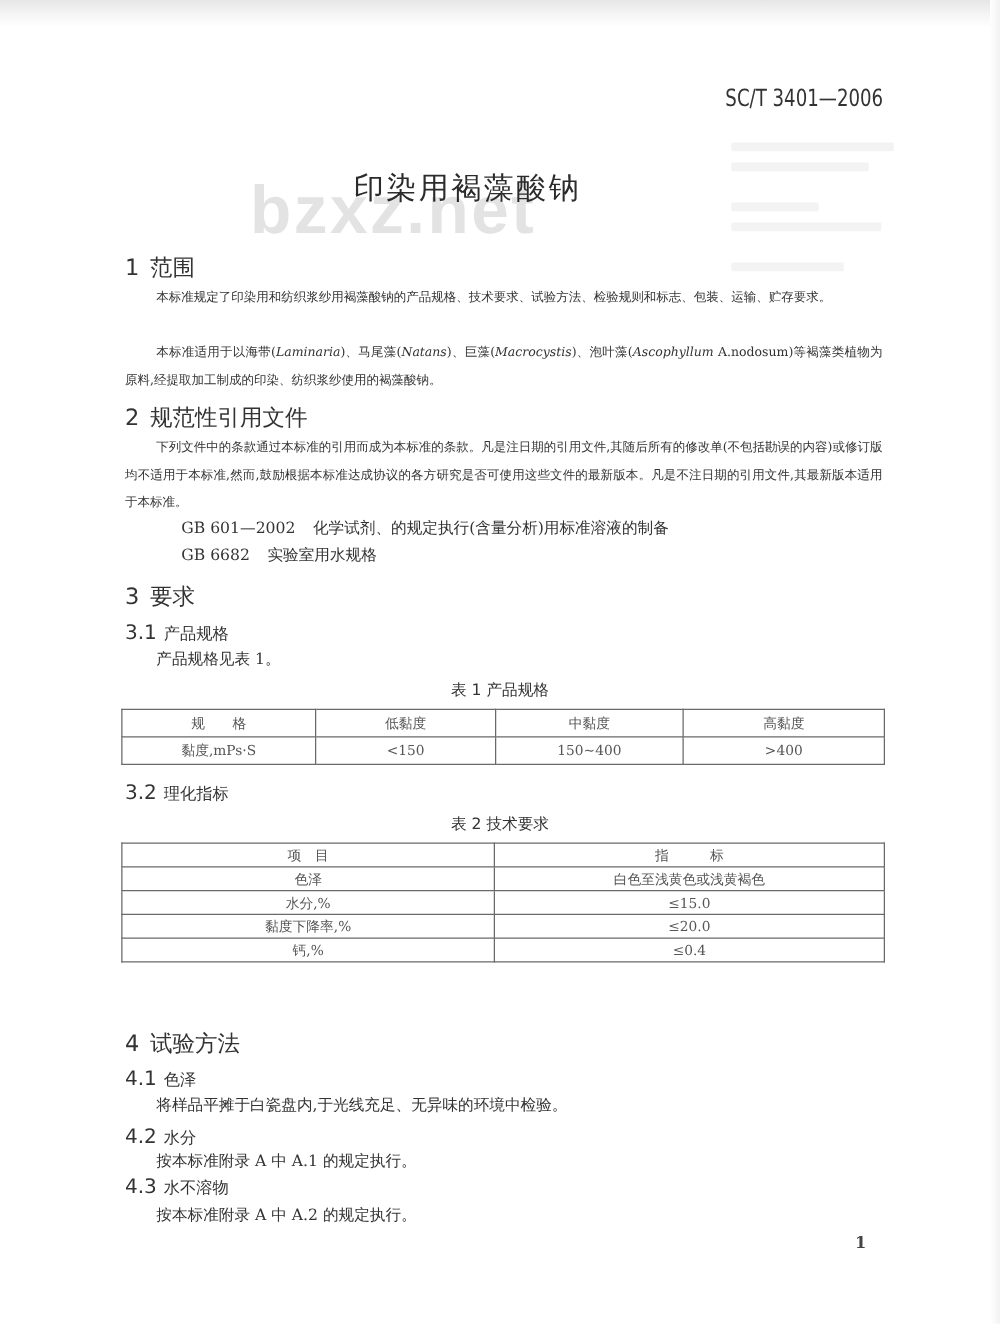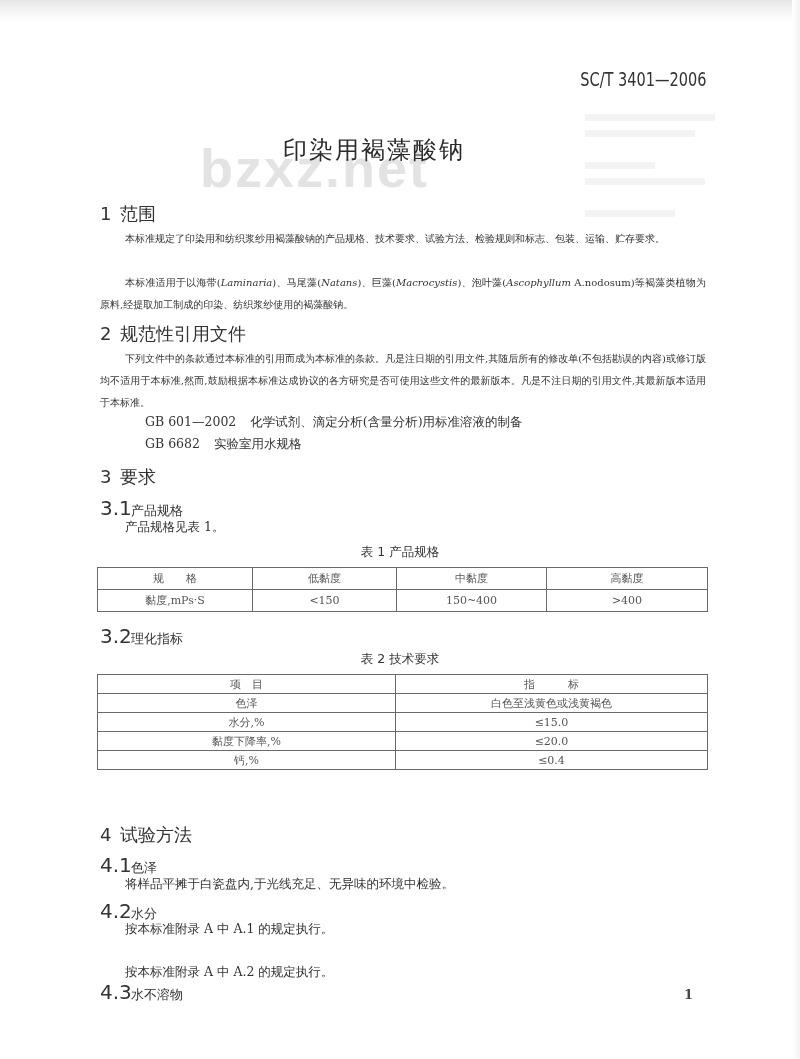--- a/index.html
+++ b/index.html
@@ -36,21 +36,21 @@
   }
   .h1 {
     position:absolute; left:100px;
     font-family:"DejaVu Sans", sans-serif; font-size:18px; color:#333;
   }
   .h1 .num { display:inline-block; width:20px; }
   .h2 {
     position:absolute; left:100px;
     font-family:"DejaVu Sans", sans-serif; font-size:13px; color:#333;
   }
-  .h2 .num { display:inline-block; width:31px; font-size:20px; }
+  .h2 .num { display:inline-block; width:31px; font-size:16px; }
   .para {
     position:absolute; left:100px; width:606px;
     font-size:10px; line-height:22px; text-align:justify;
     text-indent:25px; color:#333;
   }
   .para i { }
   .line {
     position:absolute; left:125px;
     font-size:12.5px; color:#333; white-space:nowrap;
   }
@@ -104,21 +104,21 @@
 <div class="para" style="top:228px">本标准规定了印染用和纺织浆纱用褐藻酸钠的产品规格、技术要求、试验方法、检验规则和标志、包装、运输、贮存要求。</div>
 <div class="para" style="top:272px">
   <span>本标准适用于以海带(</span><i>Laminaria</i><span>)、马尾藻(</span><i>Natans</i><span>)、巨藻(</span><i>Macrocystis</i><span>)、泡叶藻(</span><i>Ascophyllum</i><span> A.nodosum)等褐藻类植物为原料,经提取加工制成的印染、纺织浆纱使用的褐藻酸钠。</span>
 </div>
 
 <div class="h1" style="top:322px">
   <span class="num">2</span><span>规范性引用文件</span>
 </div>
 <div class="para" style="top:348px">下列文件中的条款通过本标准的引用而成为本标准的条款。凡是注日期的引用文件,其随后所有的修改单(不包括勘误的内容)或修订版均不适用于本标准,然而,鼓励根据本标准达成协议的各方研究是否可使用这些文件的最新版本。凡是不注日期的引用文件,其最新版本适用于本标准。</div>
 <div class="line" style="top:414px">
-  <span class="code">GB 601—2002</span><span>化学试剂、滴定分析(含量分析)用标准溶液的制备</span>
+  <span class="code">GB 601—2002</span><span>化学试剂、的规定执行(含量分析)用标准溶液的制备</span>
 </div>
 <div class="line" style="top:436px">
   <span class="code">GB 6682</span><span>实验室用水规格</span>
 </div>
 
 <div class="h1" style="top:465px">
   <span class="num">3</span><span>要求</span>
 </div>
 <div class="h2" style="top:496px">
   <span class="num">3.1</span><span>产品规格</span>
@@ -186,18 +186,18 @@
   <span class="num">4</span><span>试验方法</span>
 </div>
 <div class="h2" style="top:853px">
   <span class="num">4.1</span><span>色泽</span>
 </div>
 <div class="line" style="top:876px">将样品平摊于白瓷盘内,于光线充足、无异味的环境中检验。</div>
 <div class="h2" style="top:899px">
   <span class="num">4.2</span><span>水分</span>
 </div>
 <div class="line" style="top:921px">按本标准附录 A 中 A.1 的规定执行。</div>
-<div class="h2" style="top:980px">
+<div class="h2" style="top:939px">
   <span class="num">4.3</span><span>水不溶物</span>
 </div>
 <div class="line" style="top:964px">按本标准附录 A 中 A.2 的规定执行。</div>
 
 <div class="page-num">1</div>
 
 </body></html>

